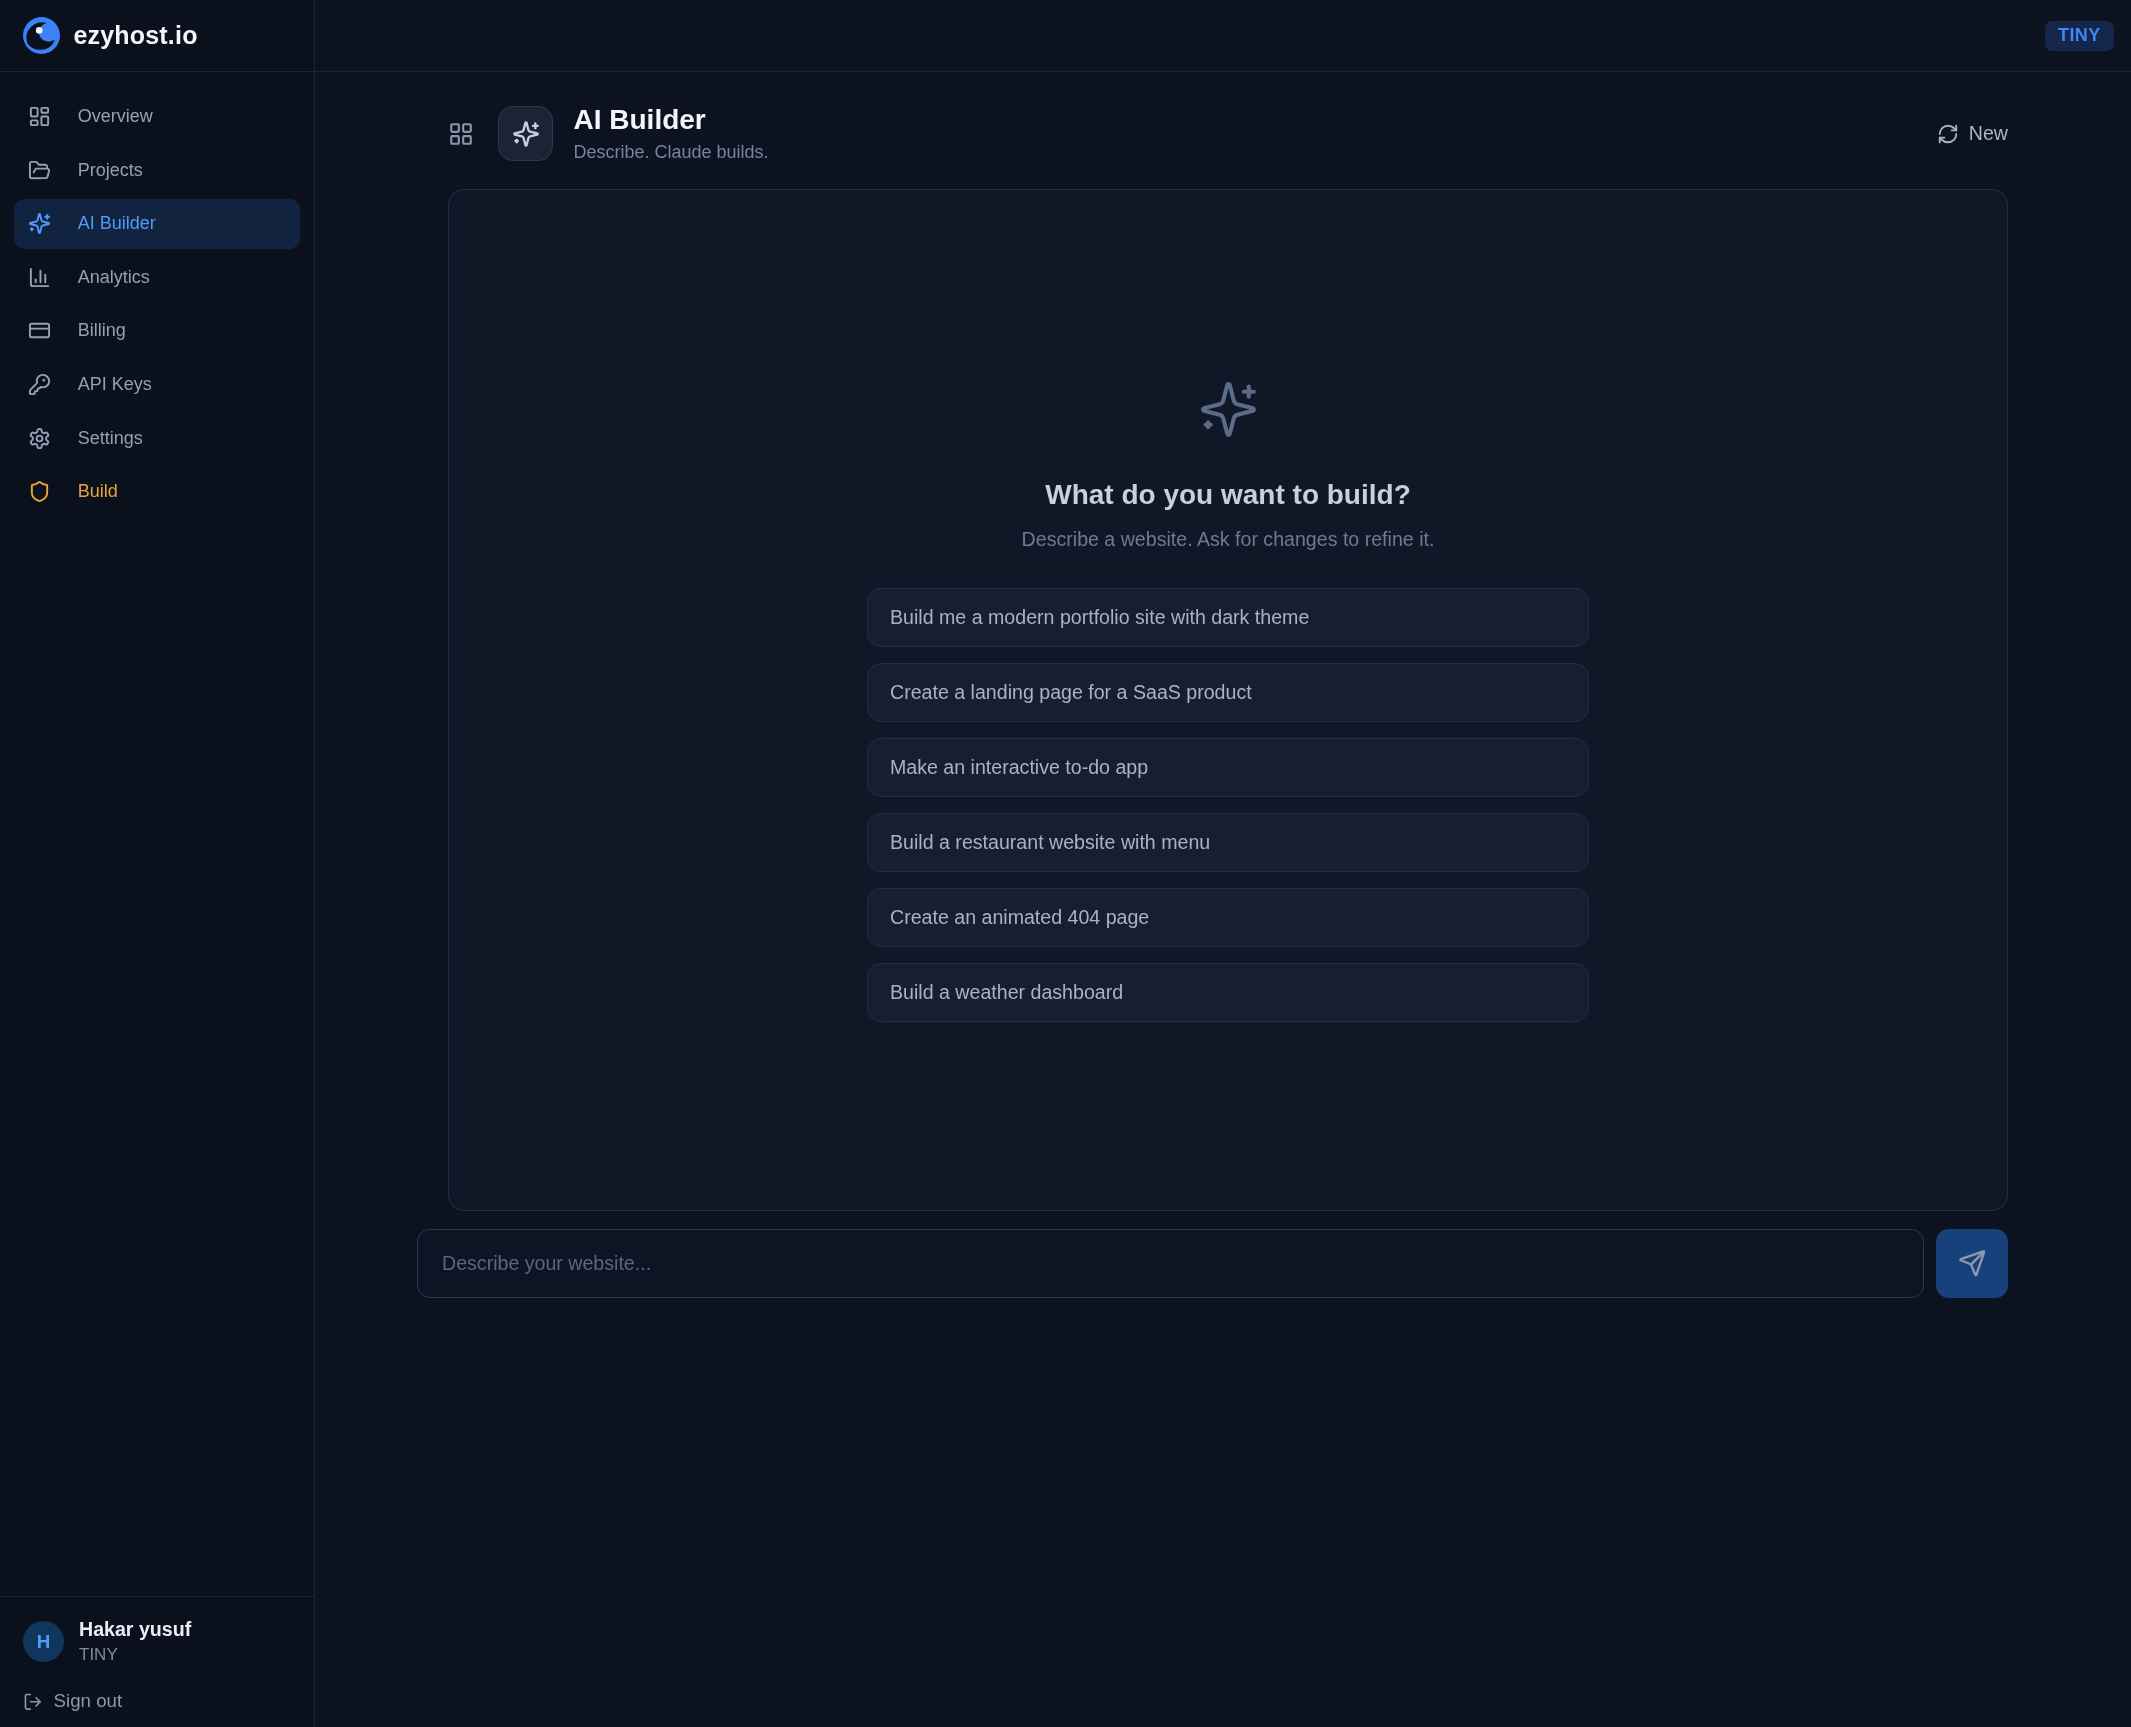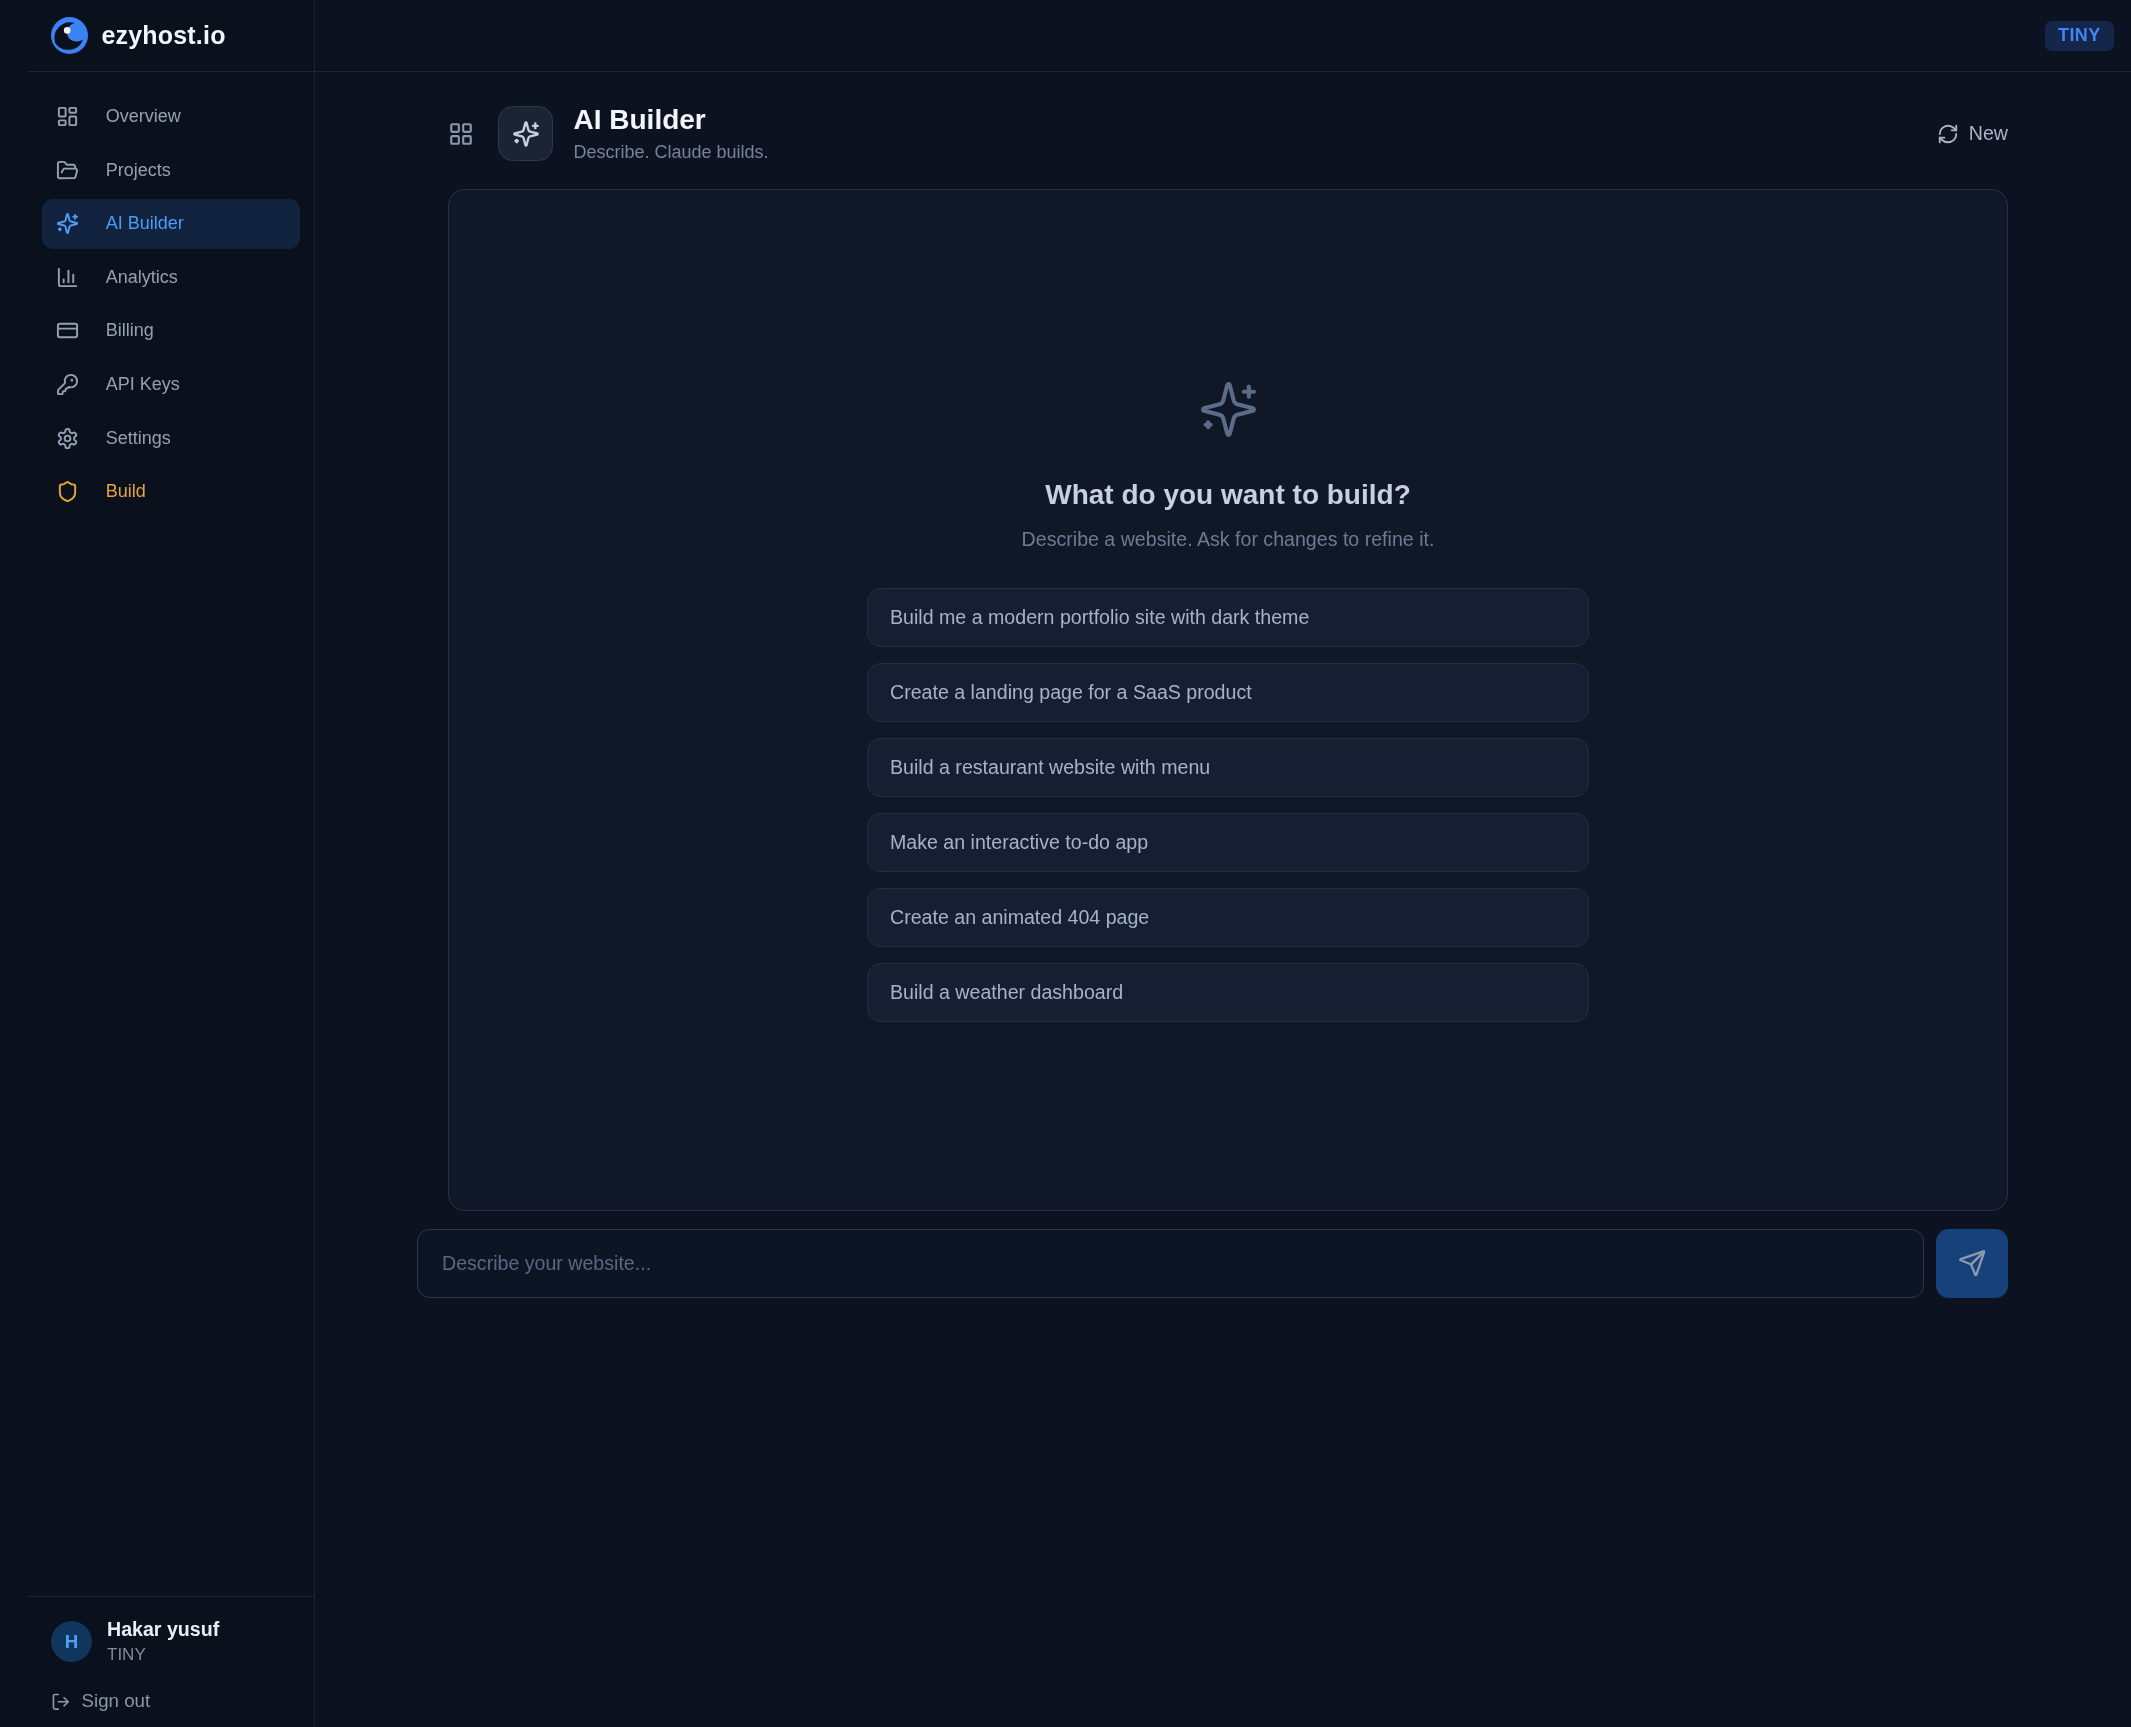--- a/index.html
+++ b/index.html
@@ -10,21 +10,21 @@
     color: #e8edf5;
     position: relative;
   }
   svg { display: block; }
 
   
   .sidebar {
     position: absolute; left: 0; top: 0; bottom: 0; width: 315px;
     background: #0b101d;
     border-right: 0.9px solid #1b2539;
-    display: flex; flex-direction: column; padding-left: 28px;
+    display: flex; flex-direction: column;
   }
   .logo-row {
     height: 72px; flex: 0 0 72px;
     display: flex; align-items: center; gap: 13.4px;
     padding: 0 23px;
     border-bottom: 0.9px solid #1b2539;
   }
   .brand { font-size: 25px; font-weight: 700; color: #f2f5fa; letter-spacing: 0.2px; }
   .nav { padding: 19.6px 14.3px; flex: 1 1 auto; }
   .nav-item {
@@ -293,22 +293,22 @@
             <path d="M22 5h-4"></path>
             <path d="M4 17v2"></path>
             <path d="M5 18H3"></path>
           </svg>
       </span>
       <div class="empty-heading">What do you want to build?</div>
       <div class="empty-sub">Describe a website. Ask for changes to refine it.</div>
       <div class="suggestions">
         <button class="suggestion-btn">Build me a modern portfolio site with dark theme</button>
         <button class="suggestion-btn">Create a landing page for a SaaS product</button>
+        <button class="suggestion-btn">Make an interactive to-do app</button>
         <button class="suggestion-btn">Build a restaurant website with menu</button>
-        <button class="suggestion-btn">Make an interactive to-do app</button>
         <button class="suggestion-btn">Create an animated 404 page</button>
         <button class="suggestion-btn">Build a weather dashboard</button>
       </div>
     </div>
   </div>
 
   <div class="composer">
     <input class="composer-input" type="text" placeholder="Describe your website..." style="">
     <button class="send-btn">
       <span>

